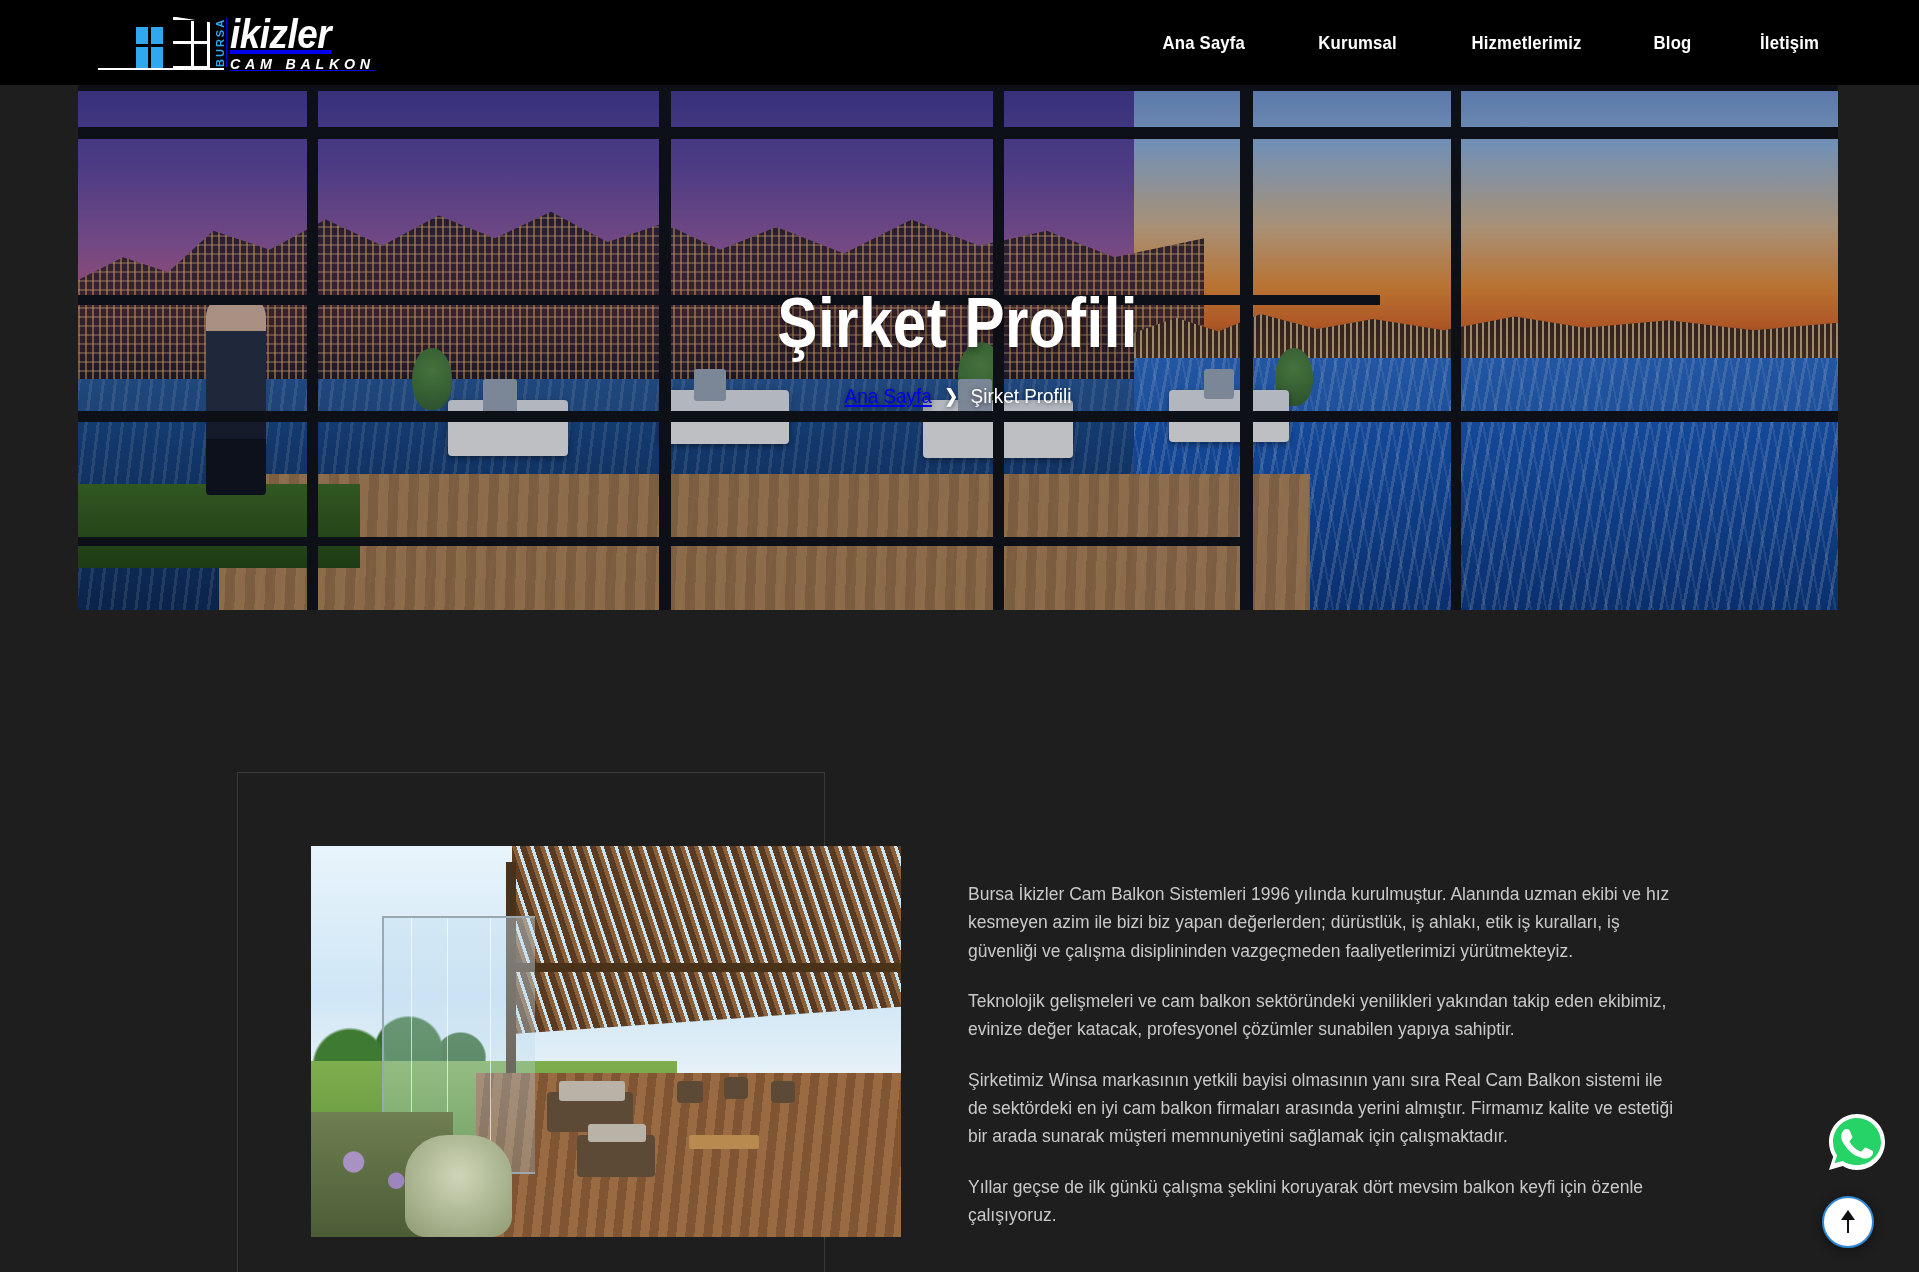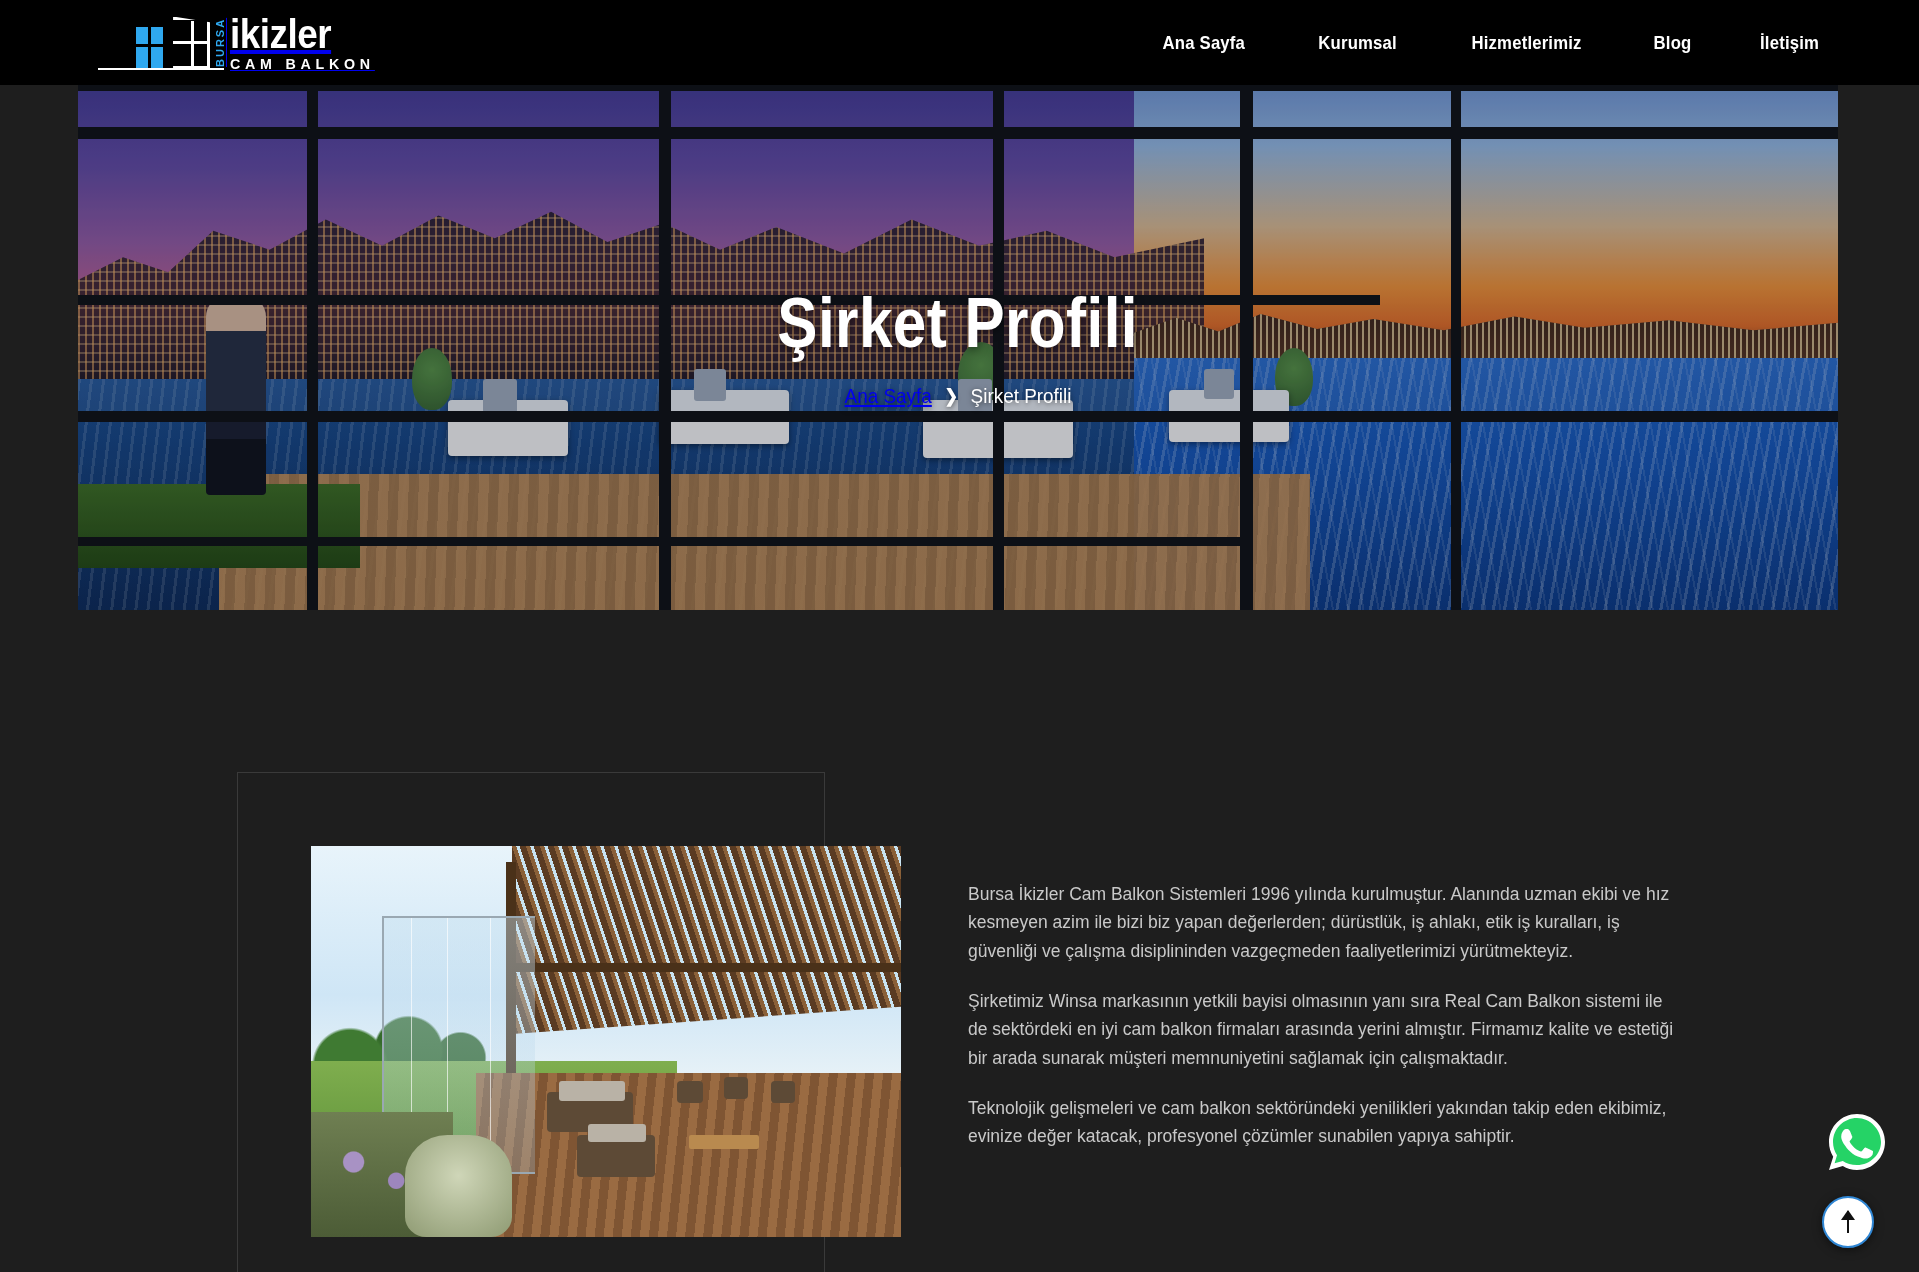--- a/index.html
+++ b/index.html
@@ -33,21 +33,21 @@
   }
   .win-white .mull-v{ position:absolute; left:56%; top:8%; width:3px; height:92%; background:#fff; }
   .win-white .mull-h{ position:absolute; left:16%; top:48%; width:84%; height:3px; background:#fff; }
   .brand-base{ position:absolute; left:-38px; bottom:-1px; width:126px; height:2px; background:#ffffff; }
   .brand-mark-wrap{ position:relative; display:flex; align-items:flex-end; }
   .bursa{
     writing-mode:vertical-rl; transform:rotate(180deg);
     font-size:11px; letter-spacing:2px; color:#2fa8ef; font-weight:700;
     height:50px; display:flex; align-items:center; margin:0 4px 2px 2px;
   }
-  .brand-words{ display:flex; flex-direction:column; justify-content:center; line-height:1; }
+  .brand-words{ display:flex; flex-direction:column; justify-content:center; line-height:1;font-style:italic; }
   .brand-main{
     font-size:40px; font-weight:700; color:#ffffff; letter-spacing:-0.5px;
     transform:scaleX(0.92); transform-origin:left center;
   }
   .brand-sub{
     font-size:15px; font-weight:700; color:#ffffff; letter-spacing:5px;
     margin-top:2px; transform:scaleX(0.95); transform-origin:left center;
   }
 
   .main-nav{ display:flex; align-items:center; gap:62px; }
@@ -330,22 +330,23 @@
   <span class="cp-furn" style="left:45%;top:74%;width:78px;height:42px;"></span>
   <span class="cp-cush" style="left:47%;top:71%;width:58px;height:18px;"></span>
   <span class="cp-table" style="left:64%;top:74%;width:70px;height:14px;"></span>
   <span class="cp-furn" style="left:62%;top:60%;width:26px;height:22px;"></span>
   <span class="cp-furn" style="left:70%;top:59%;width:24px;height:22px;"></span>
   <span class="cp-furn" style="left:78%;top:60%;width:24px;height:22px;"></span>
 </figure>
 
 <article class="article">
   <p>Bursa İkizler Cam Balkon Sistemleri 1996 yılında kurulmuştur. Alanında uzman ekibi ve hız kesmeyen azim ile bizi biz yapan değerlerden; dürüstlük, iş ahlakı, etik iş kuralları, iş güvenliği ve çalışma disiplininden vazgeçmeden faaliyetlerimizi yürütmekteyiz.</p>
+  <p>Teknolojik gelişmeleri ve cam balkon sektöründeki yenilikleri yakından takip eden ekibimiz, evinize değer katacak, profesyonel çözümler sunabilen yapıya sahiptir.</p>
   <p>Şirketimiz Winsa markasının yetkili bayisi olmasının yanı sıra Real Cam Balkon sistemi ile de sektördeki en iyi cam balkon firmaları arasında yerini almıştır. Firmamız kalite ve estetiği bir arada sunarak müşteri memnuniyetini sağlamak için çalışmaktadır.</p>
-  <p>Teknolojik gelişmeleri ve cam balkon sektöründeki yenilikleri yakından takip eden ekibimiz, evinize değer katacak, profesyonel çözümler sunabilen yapıya sahiptir.</p>
+  <p>Yıllar geçse de ilk günkü çalışma şeklini koruyarak dört mevsim balkon keyfi için özenle çalışıyoruz.</p>
 </article>
 
 <a class="fab-whatsapp" href="#">
   <svg viewBox="0 0 64 64" width="64" height="64">
     <path d="M32 4C16.5 4 4 16.5 4 32c0 5.4 1.5 10.4 4.2 14.7L4 60l13.8-4.1C21.9 58.5 26.8 60 32 60c15.5 0 28-12.5 28-28S47.5 4 32 4z" fill="#ffffff"></path>
     <path d="M32 8C18.7 8 8 18.7 8 32c0 4.9 1.5 9.5 4 13.3l-2.4 8 8.2-2.4C21.5 53.3 26.5 55 32 55c13.3 0 24-10.7 24-23S45.3 8 32 8z" fill="#25d366"></path>
     <path d="M24.3 20.5c-.6-1.3-1.2-1.3-1.8-1.4h-1.5c-.5 0-1.4.2-2.1 1-.7.8-2.7 2.7-2.7 6.5s2.8 7.6 3.2 8.1c.4.5 5.4 8.7 13.4 11.8 6.6 2.6 8 2.1 9.4 2 1.4-.1 4.6-1.9 5.3-3.7.6-1.8.6-3.4.4-3.7-.2-.3-.7-.5-1.5-.9-.8-.4-4.6-2.3-5.3-2.5-.7-.3-1.2-.4-1.7.4-.5.8-2 2.5-2.4 3-.4.5-.9.6-1.7.2-.8-.4-3.3-1.2-6.2-3.9-2.3-2-3.8-4.6-4.3-5.4-.4-.8 0-1.2.4-1.6.4-.4.8-.9 1.2-1.4.4-.5.5-.8.8-1.4.3-.6.1-1-.1-1.4-.2-.4-1.7-4.2-2.3-5.7z" fill="#ffffff"></path>
   </svg>
 </a>
 

